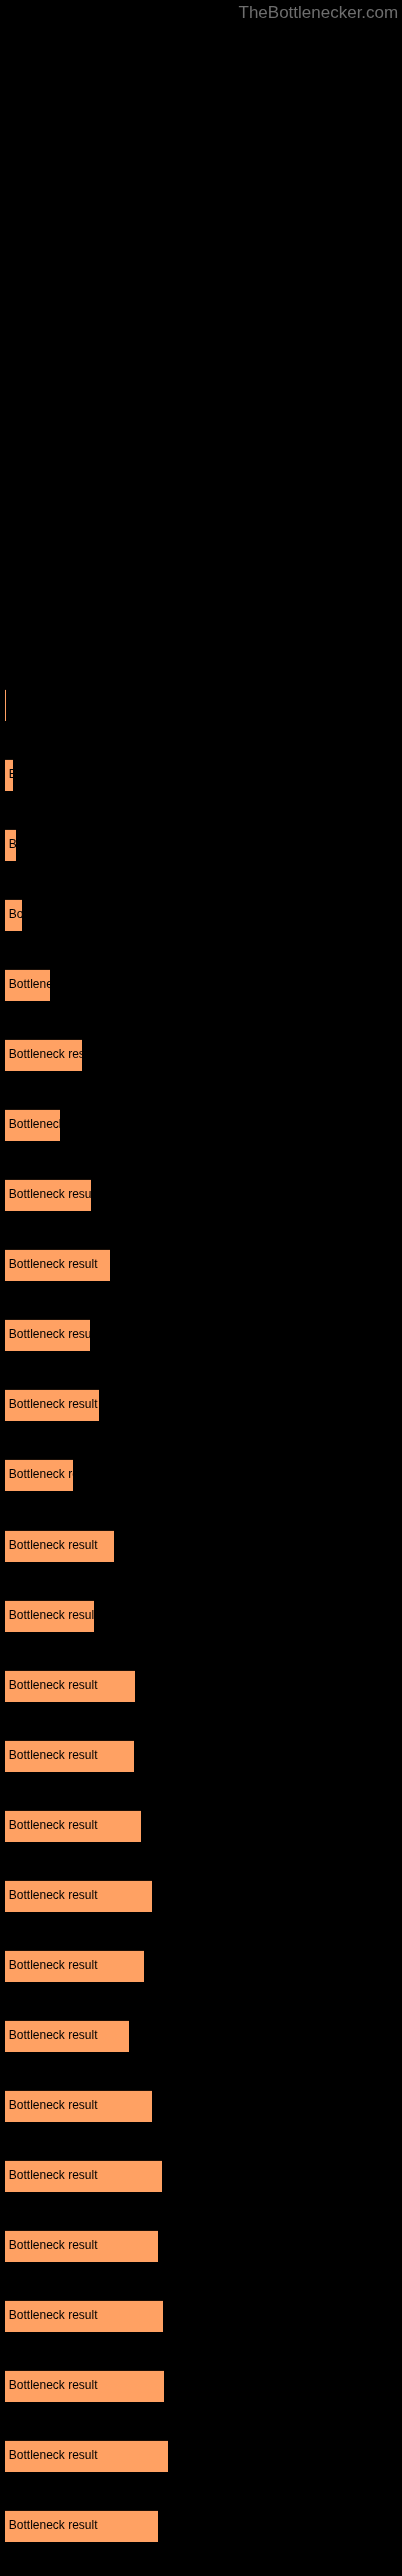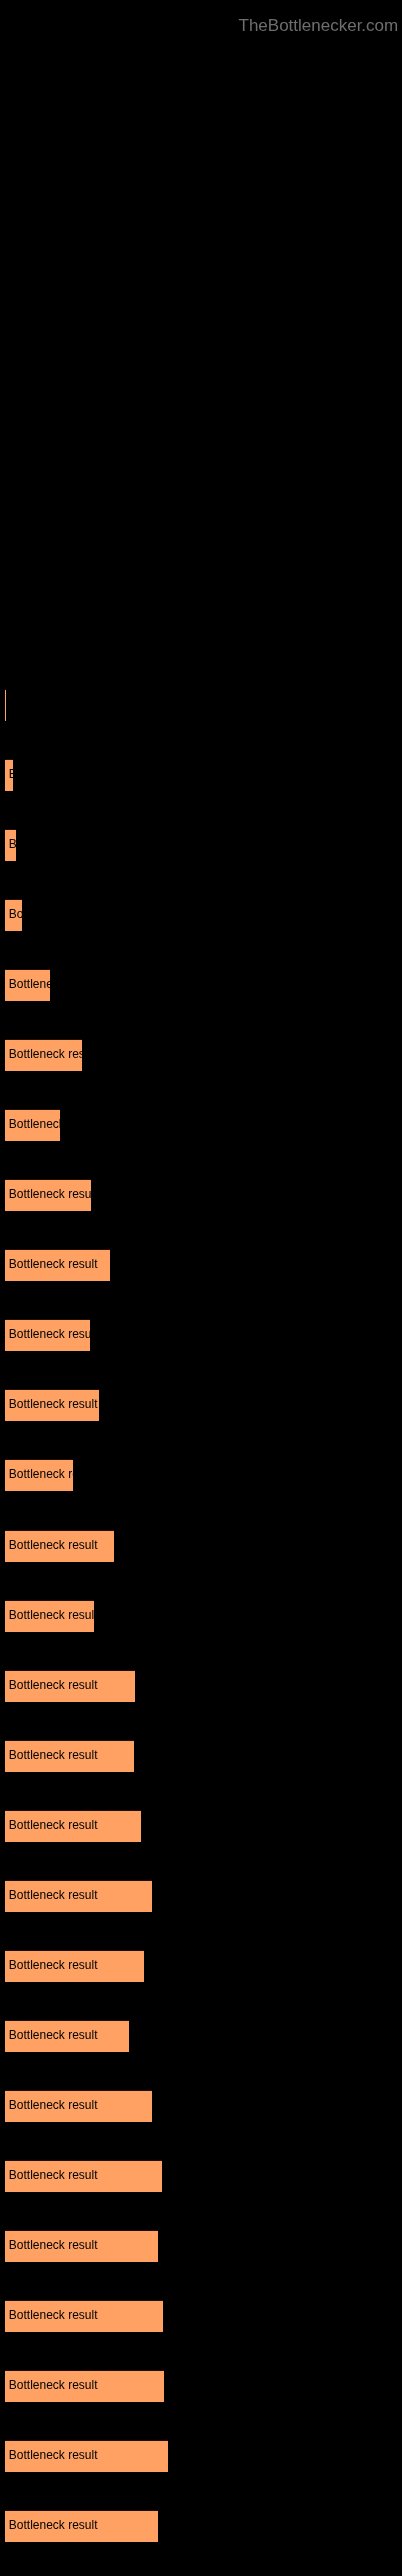--- a/index.html
+++ b/index.html
@@ -20,21 +20,21 @@
   #site-header {
     position: absolute;
     top: 0;
     left: 0;
     width: 403px;
     height: 32px;
   }
   #site-title {
     position: absolute;
     right: 4.8px;
-    top: 15px;
+    top: 2px;
     font-family: "Liberation Sans", sans-serif;
     font-size: 17px;
     line-height: 21px;
     color: #6e6e6e;
     white-space: nowrap;
     letter-spacing: 0px;
   }
 
   
   #chart {

